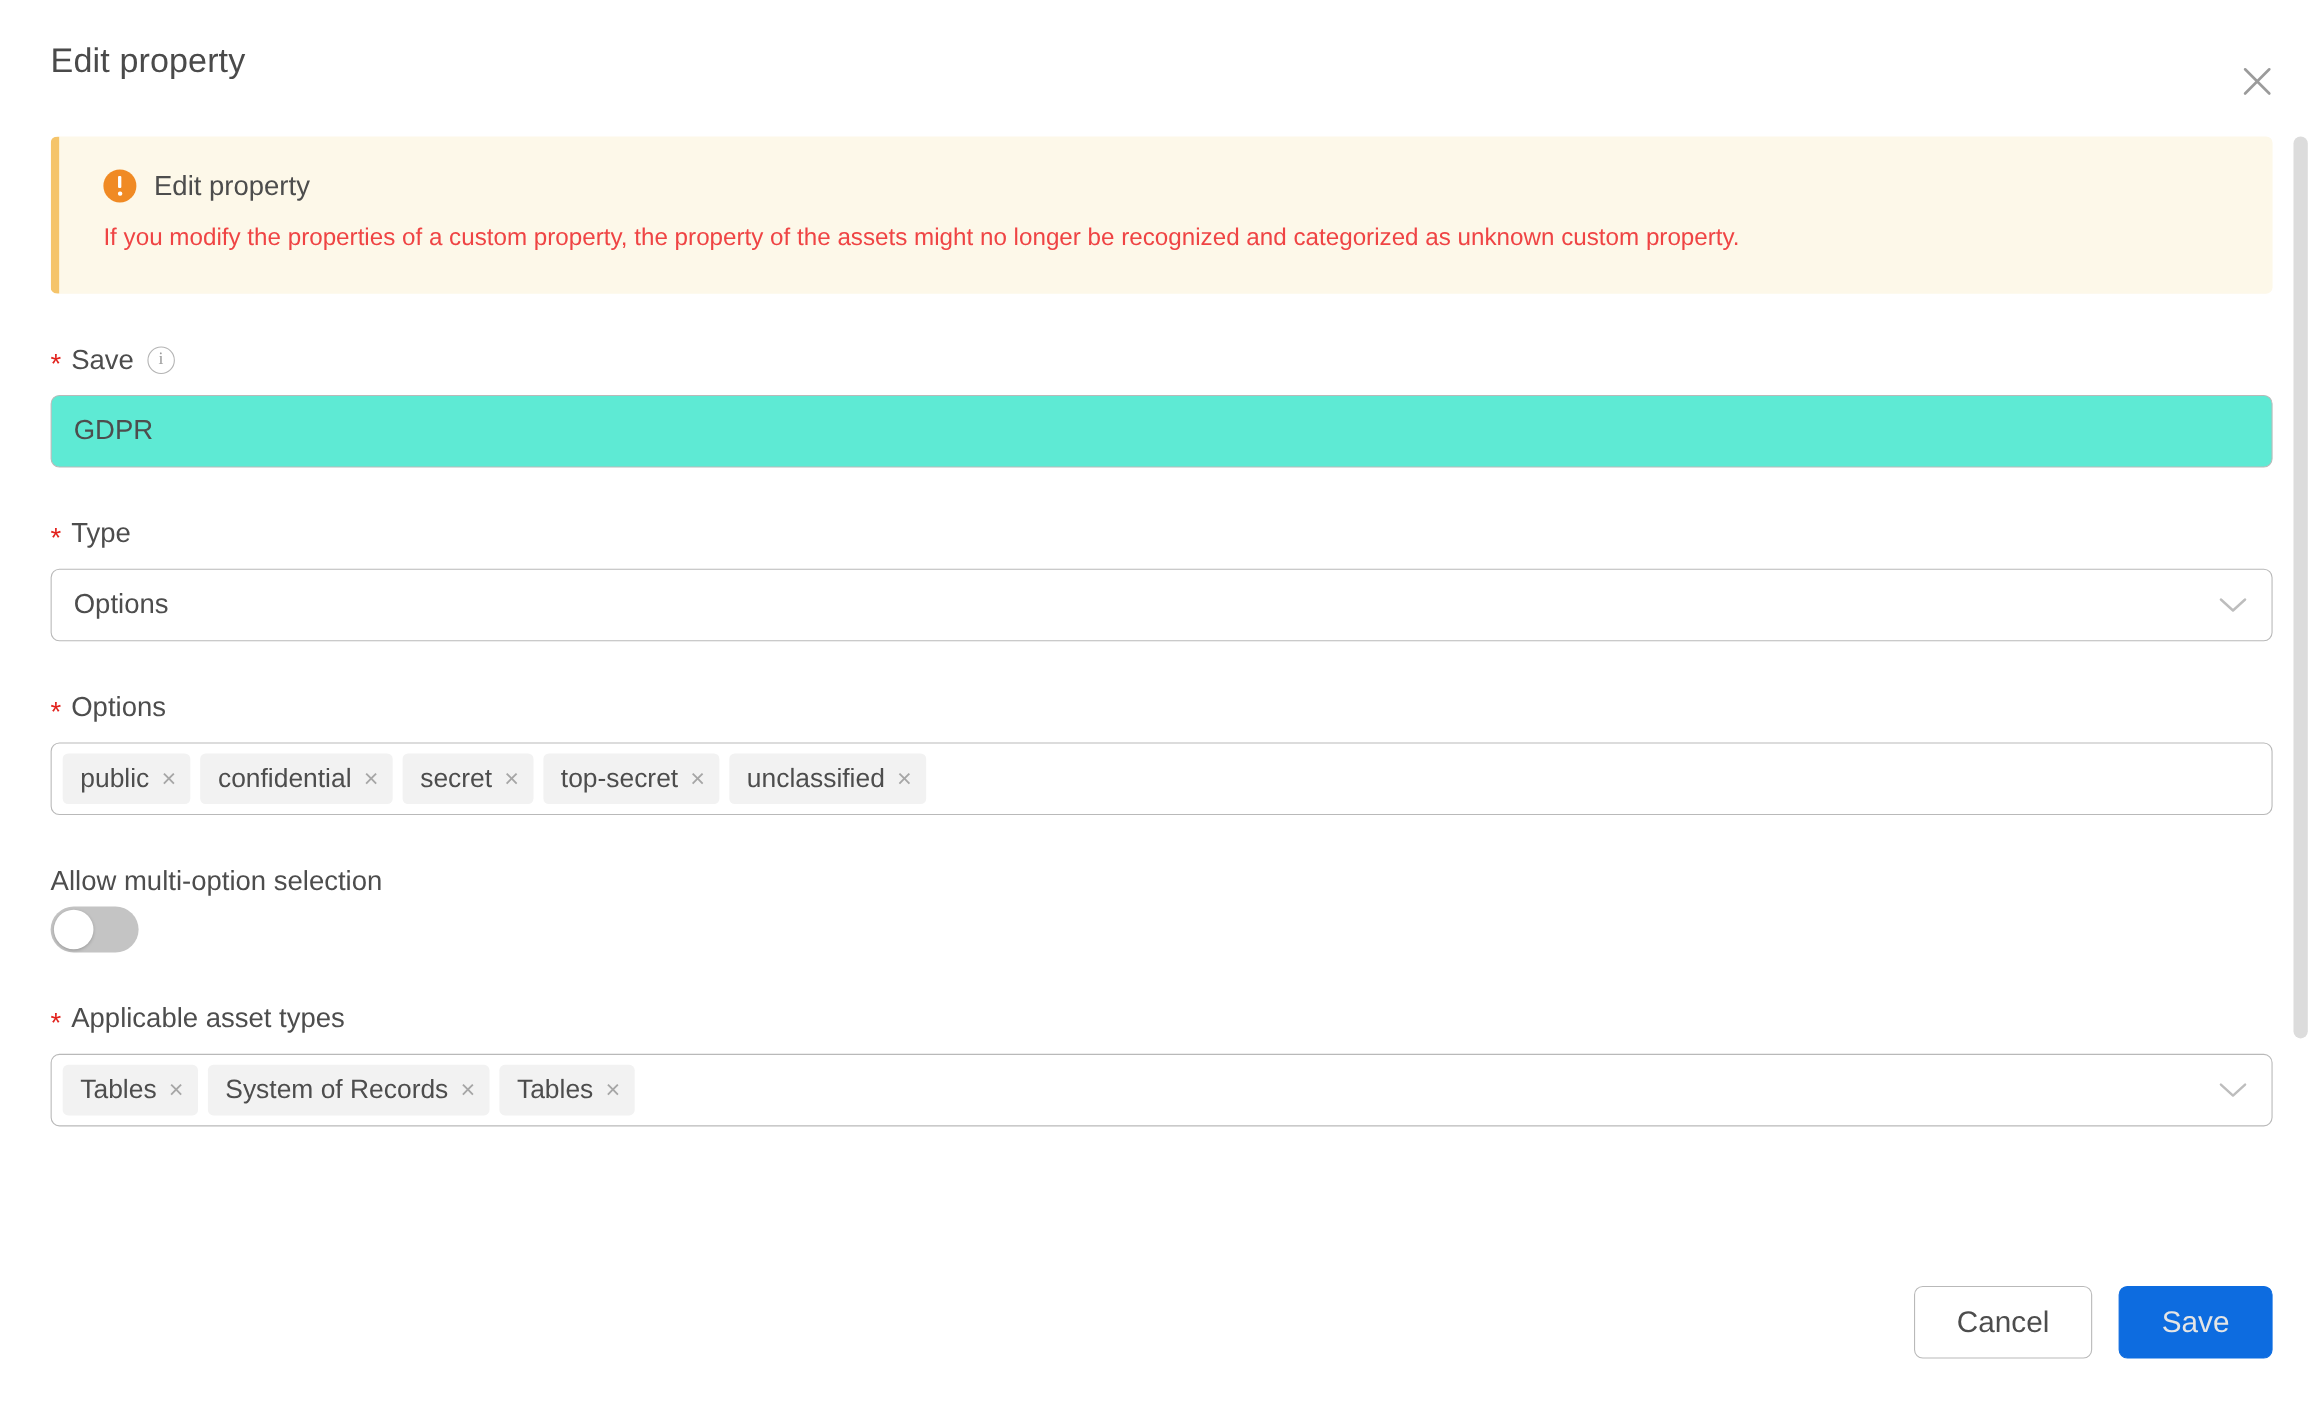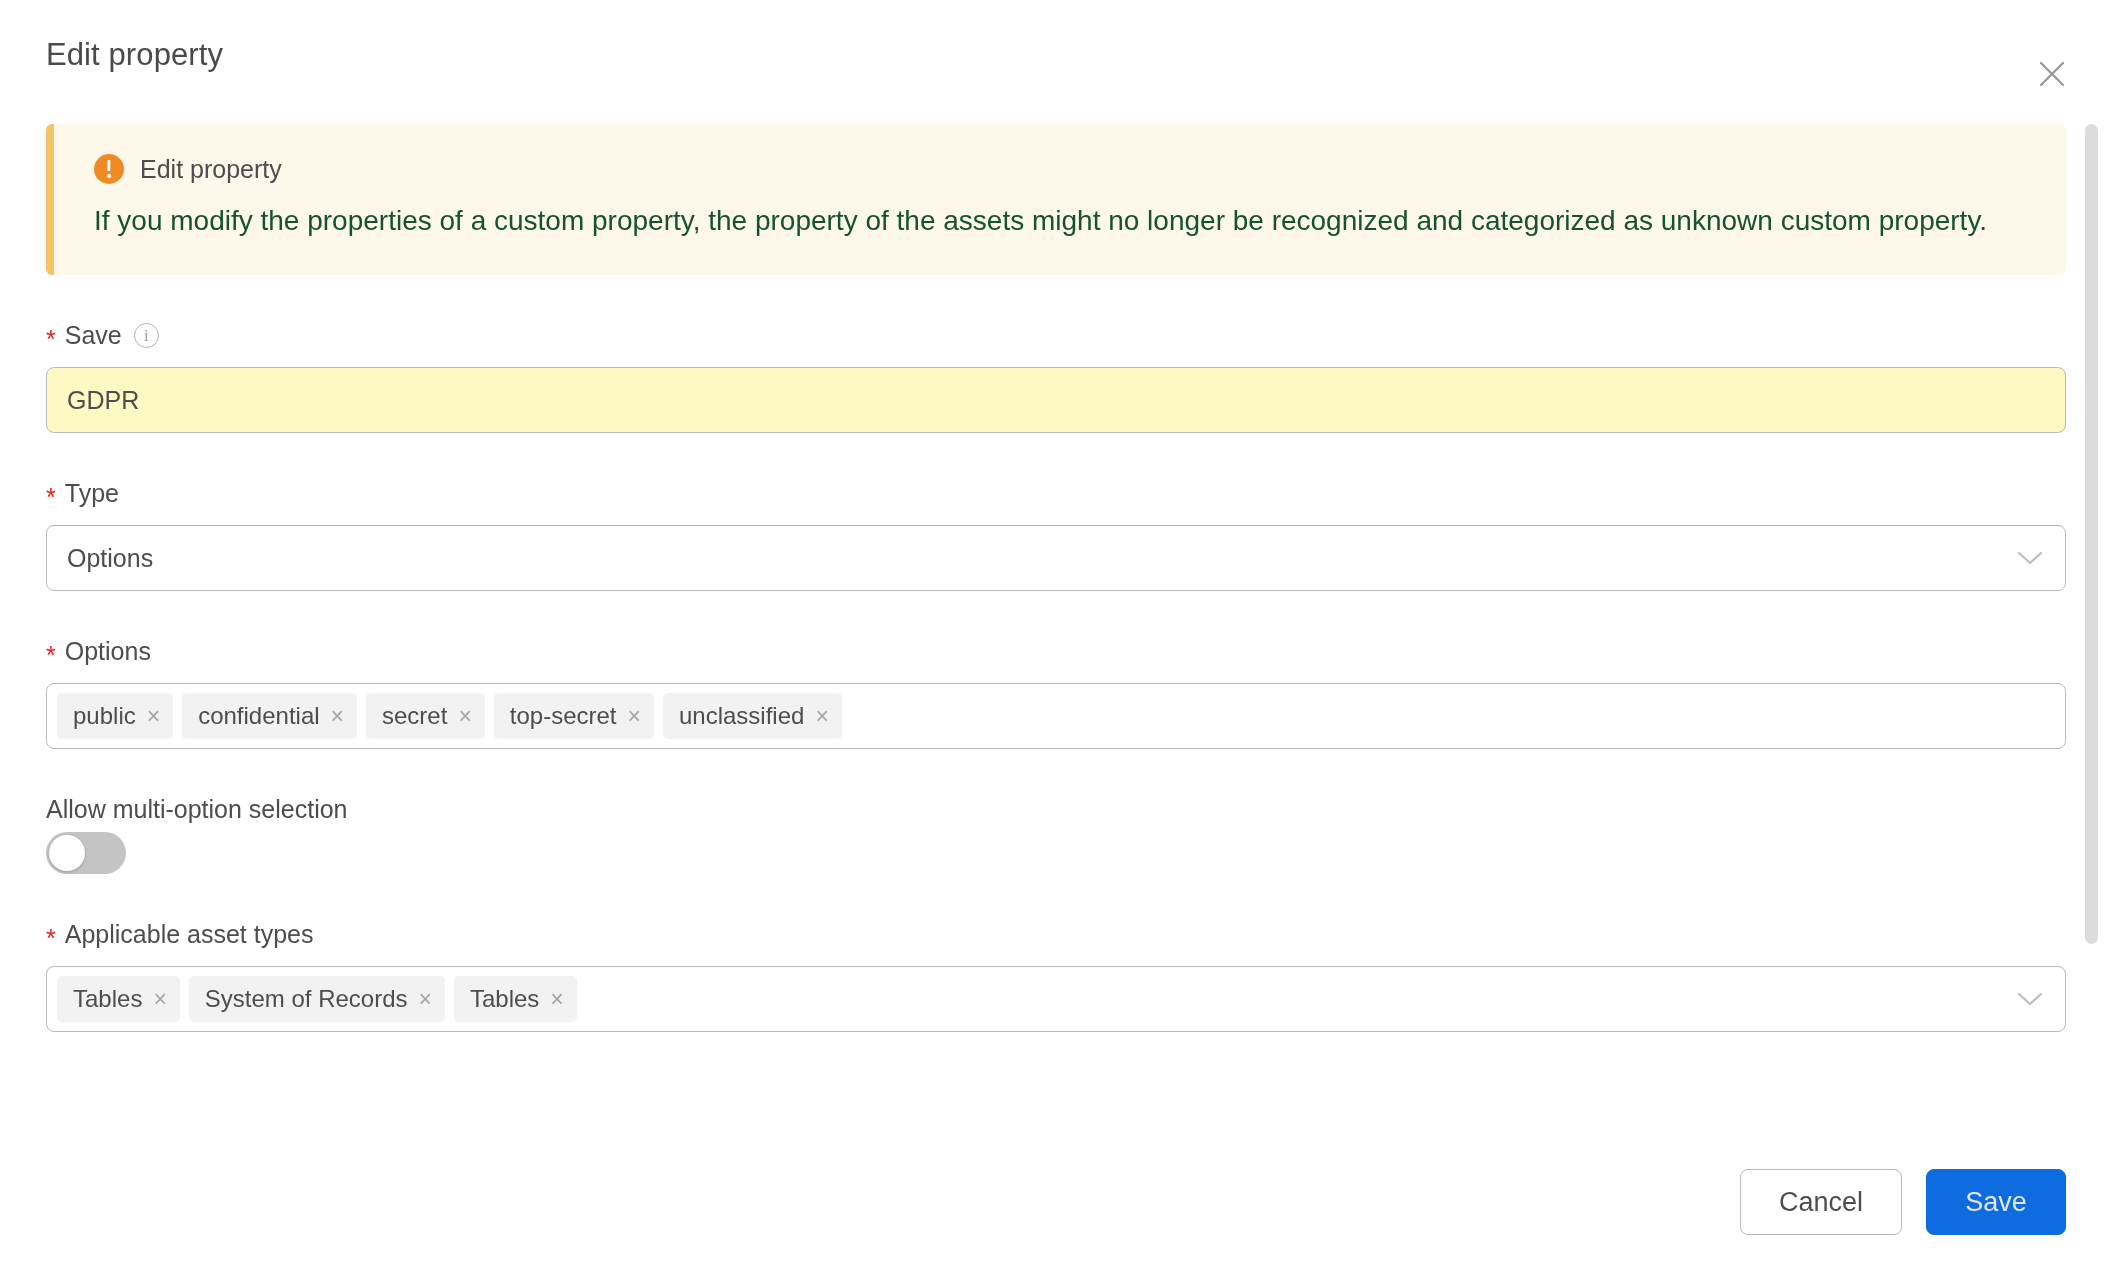--- a/index.html
+++ b/index.html
@@ -102,22 +102,22 @@
     transform: translateX(-50%);
     width: 3.6px; height: 3.6px;
     background: #ffffff;
     border-radius: 50%;
   }
   .alert-title {
     font-size: 25px;
     color: #4d4d4d;
   }
   .alert-text {
-    font-size: 28px;
-    color: #14532d;
+    font-size: 22px;
+    color: #ef4444;
     line-height: 1.48;
     max-width: 1955px;
   }
 
   
   .field { margin-top: 46px; }
   .field-label {
     font-size: 25px;
     color: #4d4d4d;
     margin-bottom: 17px;
@@ -144,21 +144,21 @@
     justify-content: center;
     line-height: 1;
     margin-left: 3px;
   }
 
   .text-input {
     width: 100%;
     height: 66px;
     border: 1.6px solid #b9b9b9;
     border-radius: 8px;
-    background: #fef9c3;
+    background: #5eead4;
     font-size: 25px;
     color: #4d4d4d;
     padding: 0 20px;
     font-family: "Liberation Sans", sans-serif;
     outline: none;
   }
 
   .select-box {
     position: relative;
     width: 100%;

